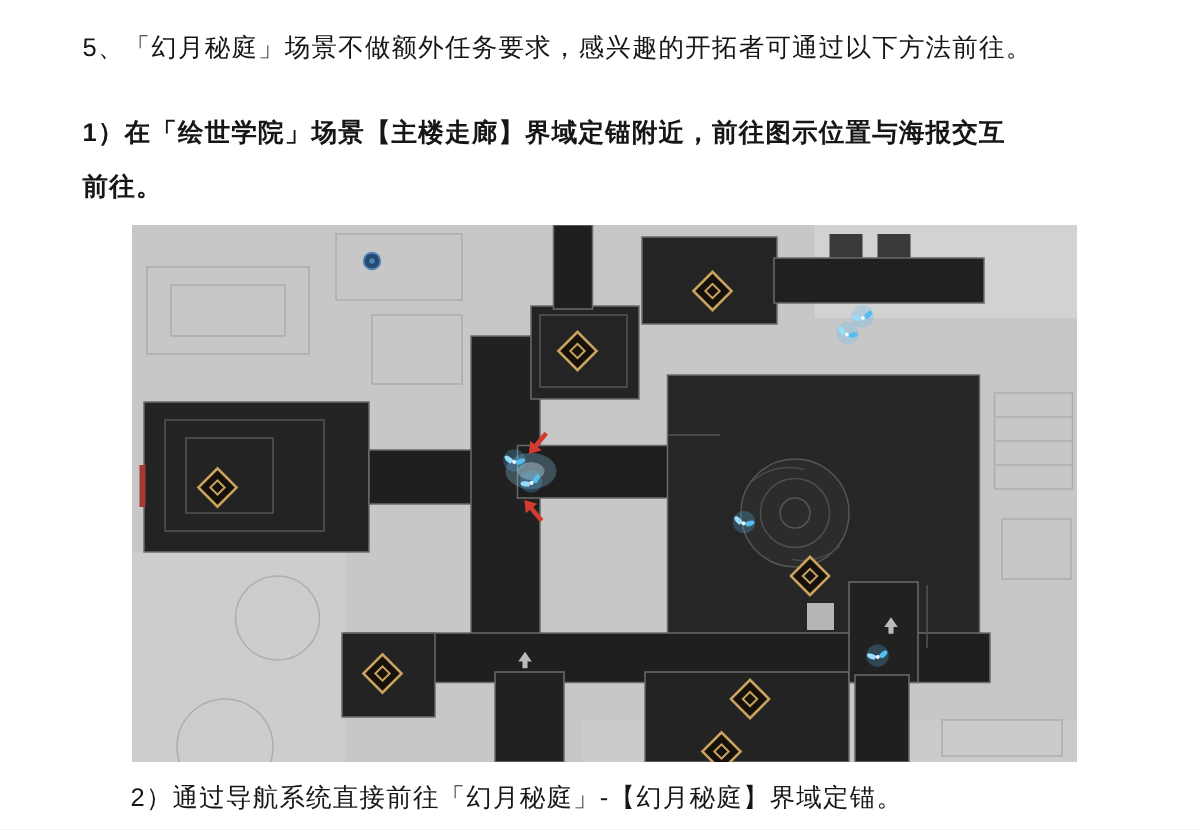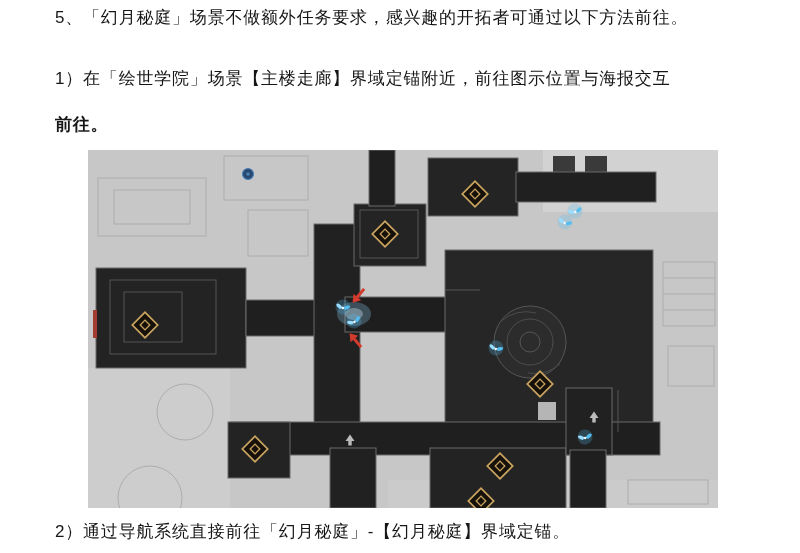--- a/index.html
+++ b/index.html
@@ -6,24 +6,24 @@
   .page{
     position:relative;width:800px;height:553px;overflow:hidden;
     background:#ffffff;color:#161616;
     font-family:"Liberation Sans", sans-serif;
   }
   .doc-line{
     position:absolute;left:55px;margin:0;
     font-size:17px;line-height:22px;letter-spacing:0.8px;
     color:#161616;white-space:nowrap;
   }
-  .l1{top:7px;}
-  .l2{top:68px;}
+  .l1{top:21px;}
+  .l2{top:78px;font-weight:bold;}
   .l3{top:114px;font-weight:bold;}
-  .l4{top:521px;}
+  .l4{top:521px;margin-left:32px;}
   .map-wrap{
     position:absolute;left:88px;top:150px;width:630px;height:358px;
     background:#c7c7c7;
   }
   .map-wrap svg{display:block;width:100%;height:100%;}
 </style>
 </head>
 <body>
 
 <div class="page">

